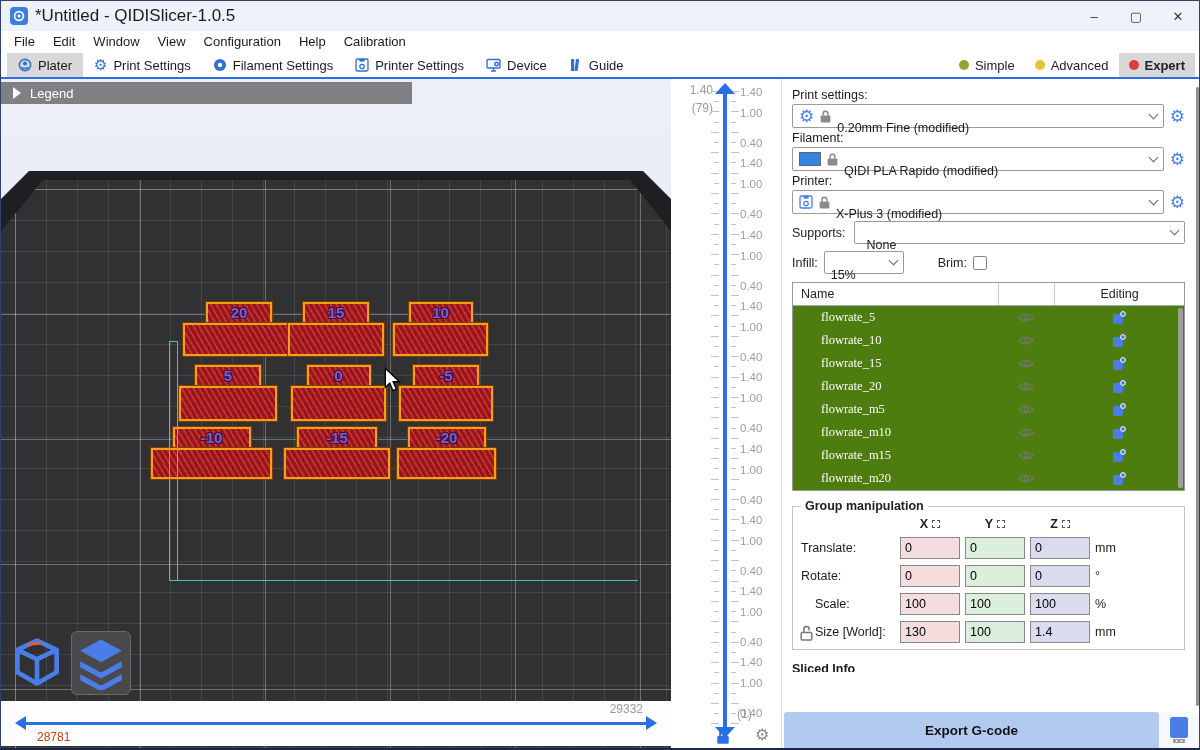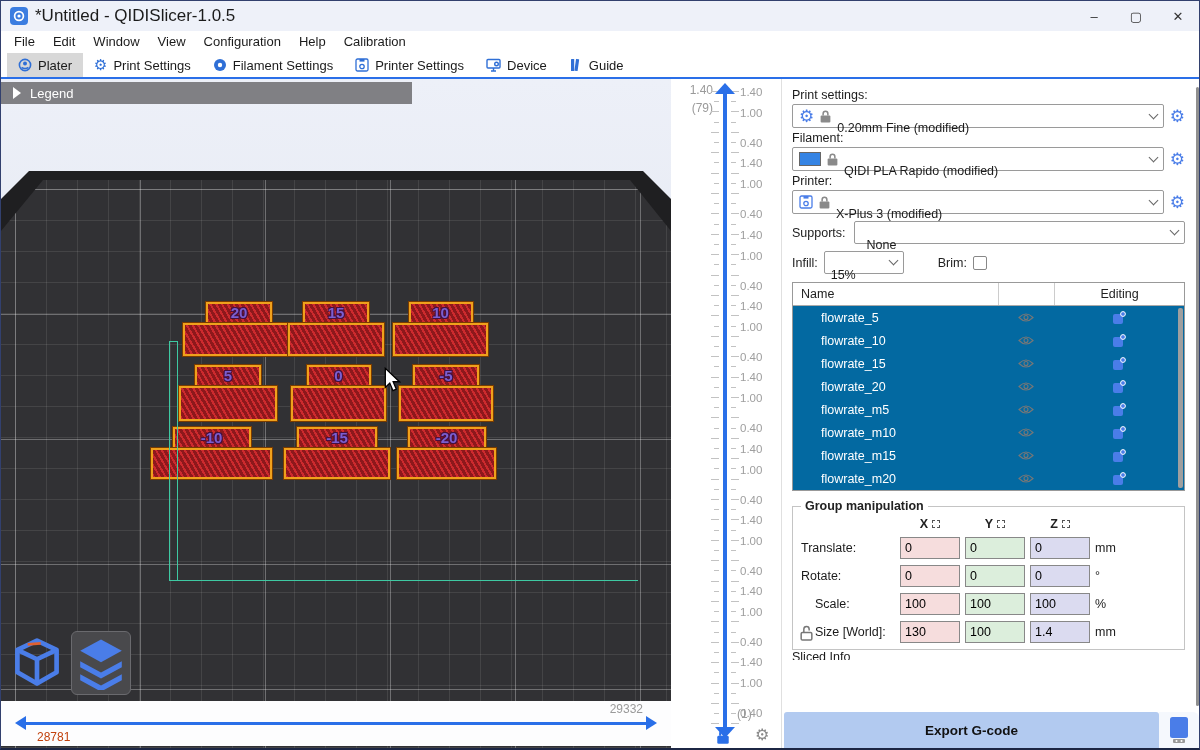--- a/index.html
+++ b/index.html
@@ -93,39 +93,39 @@
   .swatch { width:22px; height:14px; background:#3584e4; border:1px solid #666; flex:none; }
   .srow { display:flex; align-items:center; margin-top:7px; gap:6px; }
   .srow .combo { height:23px; }
   .checkbox { width:14px; height:14px; border:1px solid #888; border-radius:2px; background:#fff; display:inline-block; }
 
   .objlist { margin-top:8px; border:1px solid #999; position:relative; height:209px; overflow:hidden; }
   .objlist .lhead { display:flex; height:23px; align-items:center; border-bottom:1px solid #aaa; }
   .objlist .lhead .c1 { flex:1; padding-left:8px; }
   .objlist .lhead .c2 { width:56px; border-left:1px solid #ccc; height:100%; }
   .objlist .lhead .c3 { width:130px; border-left:1px solid #ccc; text-align:center; height:100%; line-height:23px; }
-  .lrow { display:flex; height:23px; align-items:center; background:#0369a1; color:#fff; }
+  .lrow { display:flex; height:23px; align-items:center; background:#4d7c0f; color:#fff;font-family:Liberation Serif, serif; }
   .lrow .c1 { flex:1; padding-left:28px; }
   .lrow .c2 { width:56px; display:flex; justify-content:center; }
   .lrow .c3 { width:130px; display:flex; justify-content:center; }
   .list-scroll { position:absolute; right:1px; top:25px; bottom:2px; width:5px; background:#9f9f9f; border-radius:2px; }
 
   fieldset.gm { border:1px solid #c4c4c4; margin-top:8px; padding:2px 8px 6px 8px; position:relative; }
   fieldset.gm legend { font-weight:bold; padding:0 4px; font-size:12.5px; }
   .gm-grid { display:grid; grid-template-columns:94px 60px 60px 60px 28px; column-gap:5px; row-gap:6px; align-items:center; margin-top:2px; }
   .gm-head { font-weight:bold; text-align:center; display:flex; align-items:center; justify-content:center; gap:4px; }
   .gm-head .dashbox { width:8px; height:8px; border:1px dashed #555; display:inline-block; }
   .gm-label { color:#1b1b1b; }
   .gm-label.indent { padding-left:14px; }
   .gm-grid input { height:22px; border:1px solid #888; padding:0 4px; font-size:12.5px; font-family:inherit; width:60px; }
   .ax-x { background:#f6dddd; } .ax-y { background:#dceedc; } .ax-z { background:#dbdbf0; }
   .gm-lock { position:absolute; left:7px; top:112px; }
   .inches-row { display:flex; align-items:center; gap:6px; margin-top:7px; }
 
-  .sliced-clip { height:10px; overflow:hidden; font-weight:normal; margin-top:0; color:#1b1b1b; }
+  .sliced-clip { height:10px; overflow:hidden; font-weight:bold; margin-top:12px; color:#1b1b1b; }
   .footer { position:absolute; left:2px; right:2px; bottom:0; height:36px; display:flex; }
   .export-btn { flex:1; background:#b2caf0; border:none; font-weight:bold; font-size:13.5px; color:#111; font-family:inherit; border-radius:3px 3px 0 0; }
   .export-side { width:40px; display:flex; align-items:center; justify-content:center; background:#f5f8fd; border-radius:0 6px 0 0; }
   .panel-scroll { position:absolute; right:2px; top:8px; bottom:42px; width:3px; background:#8f8f8f; border-radius:2px; }
 </style>
 </head>
 <body>
 
 <div class="window">
 
@@ -201,20 +201,34 @@
         <span>Device</span>
       </div>
       <div class="tab">
         <span class="ticon">
           <svg width="14" height="14" viewBox="0 0 14 14" fill="#2f6fd6">
             <rect x="2" y="1" width="3.2" height="12" rx="0.5"></rect>
             <rect x="6.2" y="1" width="3.2" height="12" rx="0.5" transform="rotate(8 8 7)"></rect>
           </svg>
         </span>
         <span>Guide</span>
+      </div>
+      <div class="modes">
+        <div class="mode">
+          <span class="dot" style="background: rgb(149, 163, 57);"></span>
+          <span>Simple</span>
+        </div>
+        <div class="mode">
+          <span class="dot" style="background: rgb(226, 198, 46);"></span>
+          <span>Advanced</span>
+        </div>
+        <div class="mode active">
+          <span class="dot" style="background: rgb(224, 58, 58);"></span>
+          <span>Expert</span>
+        </div>
       </div>
     </div>
 
   <div class="main">
 
     <div class="viewport">
       <div class="bezel"></div>
       <div class="plate"></div>
 
       <div class="legendbar">

